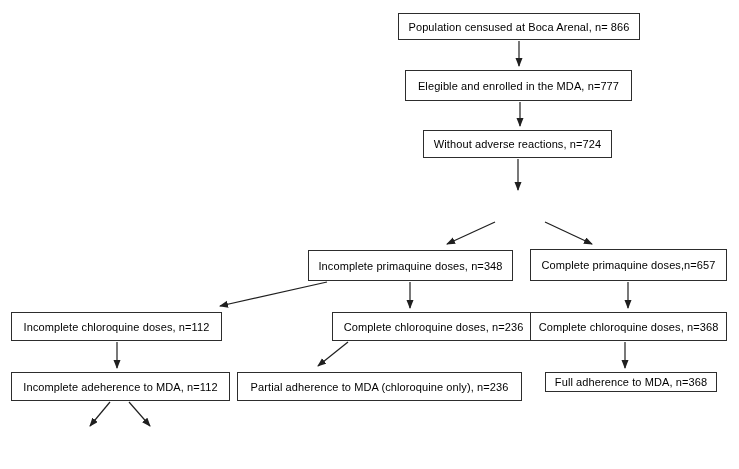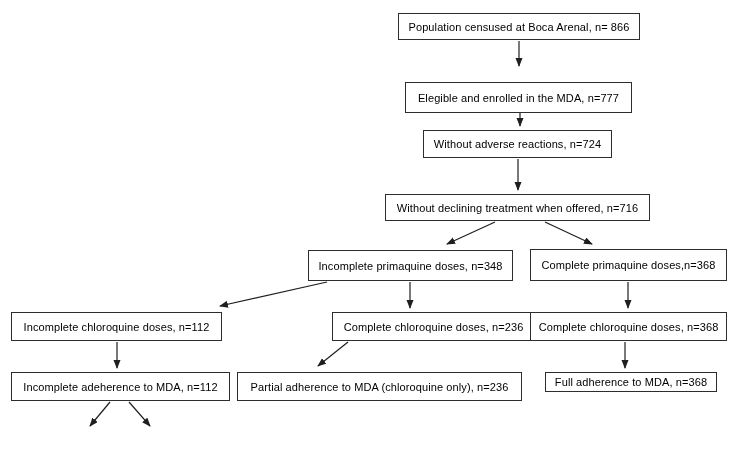--- a/index.html
+++ b/index.html
@@ -35,21 +35,21 @@
     display: flex;
     align-items: center;
     justify-content: center;
     text-align: center;
     white-space: nowrap;
     padding: 0 3px;
     letter-spacing: 0.1px;
   }
   
   .n1  { left: 398px; top: 13px;  width: 242px; height: 27px; }
-  .n2  { left: 405px; top: 70px;  width: 227px; height: 31px; margin-top: 12px; }
+  .n2  { left: 405px; top: 70px;  width: 227px; height: 31px; }
   .n3  { left: 423px; top: 130px; width: 189px; height: 28px; }
   .n4  { left: 385px; top: 194px; width: 265px; height: 27px; }
   .n5a { left: 308px; top: 250px; width: 205px; height: 31px; }
   .n5b { left: 530px; top: 249px; width: 197px; height: 32px; }
   .n6a { left: 11px;  top: 312px; width: 211px; height: 29px; }
   .n6b { left: 300px; top: 312px; width: 203px; height: 29px; margin-left: 32px; }
   .n6c { left: 530px; top: 312px; width: 197px; height: 29px; }
   .n7a { left: 11px;  top: 372px; width: 219px; height: 29px; }
   .n7b { left: 237px; top: 372px; width: 285px; height: 29px; }
   .n7c { left: 545px; top: 372px; width: 172px; height: 20px; }
@@ -78,23 +78,22 @@
     <line x1="117" y1="342" x2="117" y2="368" marker-end="url(#arrow)"></line>
     <line x1="348" y1="342" x2="318" y2="366" marker-end="url(#arrow)"></line>
     <line x1="625" y1="342" x2="625" y2="368" marker-end="url(#arrow)"></line>
     <line x1="110" y1="402" x2="90" y2="426" marker-end="url(#arrow)"></line>
     <line x1="129" y1="402" x2="150" y2="426" marker-end="url(#arrow)"></line>
   </svg>
 
   <div class="node n1">Population censused at Boca Arenal, n= 866</div>
   <div class="node n2">Elegible and enrolled in the MDA, n=777</div>
   <div class="node n3">Without adverse reactions, n=724</div>
-  <div class="node n4">Without declining treatment when offered, n=716</div>
   <div class="node n5a">Incomplete primaquine doses, n=348</div>
-  <div class="node n5b">Complete primaquine doses,n=368</div>
+  <div class="node n5b">Complete primaquine doses,n=657</div>
   <div class="node n6a">Incomplete chloroquine doses, n=112</div>
   <div class="node n6b">Complete chloroquine doses, n=236</div>
   <div class="node n6c">Complete chloroquine doses, n=368</div>
   <div class="node n7a">Incomplete adeherence to MDA, n=112</div>
   <div class="node n7b">Partial adherence to MDA (chloroquine only), n=236</div>
   <div class="node n7c">Full adherence to MDA, n=368</div>
 
 </div>
 
 </body></html>

